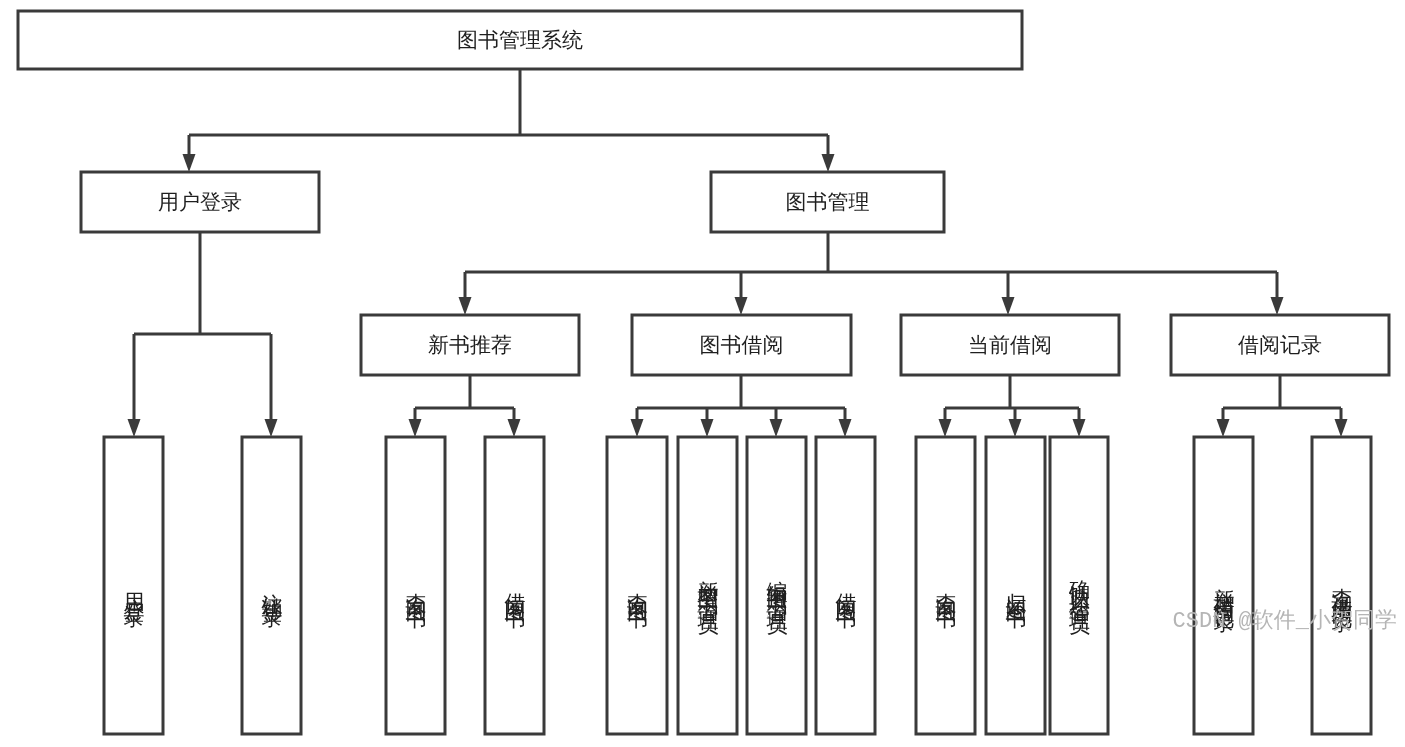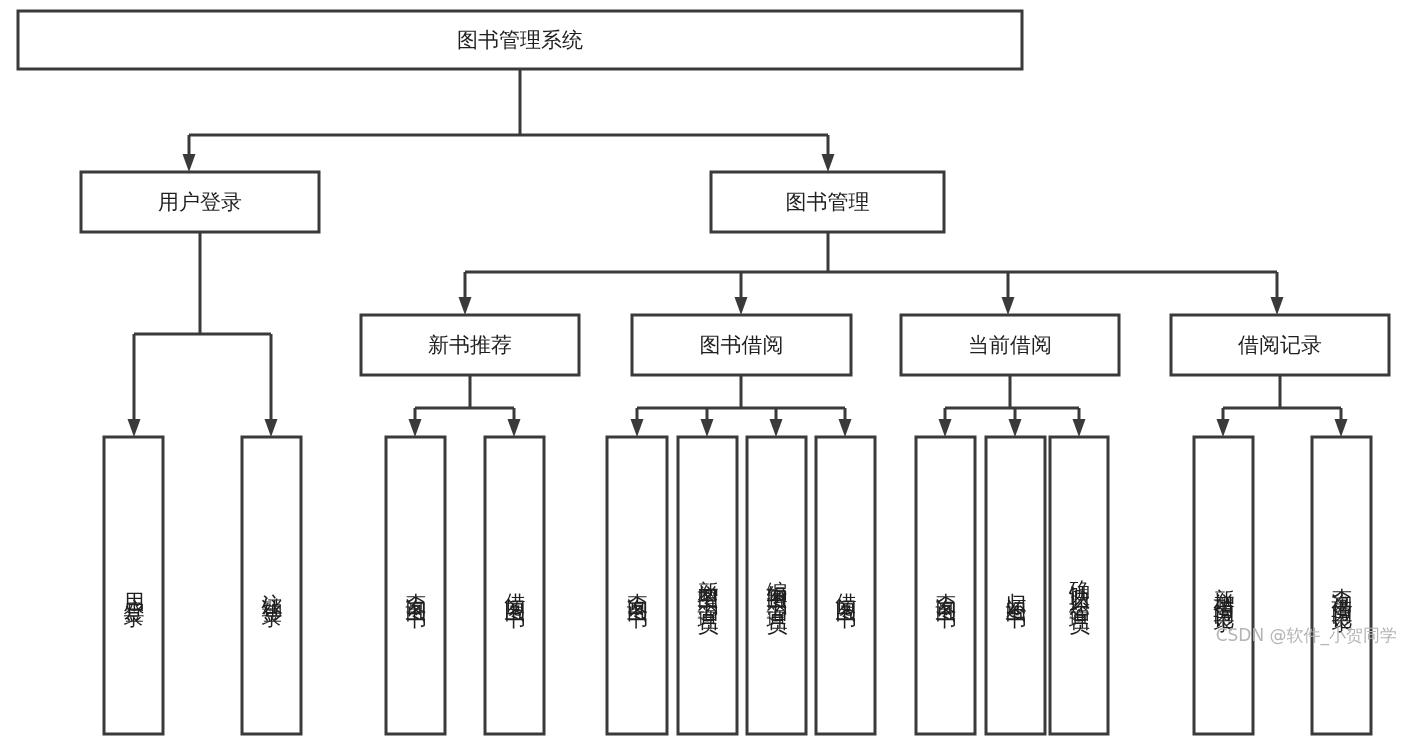--- a/index.html
+++ b/index.html
@@ -23,24 +23,25 @@
     text-orientation:upright;
     font-size:21px;
     line-height:1;
     letter-spacing:5px;
     color:#1f1f1f;
     white-space:nowrap;
     pointer-events:none;
   }
   .watermark{
     position:absolute;
-    right:8px;bottom:8px;
-    font-size:17px;
+    right:8px;bottom:20px;
+    font-size:22px;
     color:#b5b5b5;
     white-space:nowrap;
+    font-family:Liberation Mono, monospace;
   }
 </style>
 </head>
 <body>
 
 <div id="diagram-root">
 
   <svg id="tree-canvas" viewBox="0 0 1405 747">
     <g id="connector-layer">
         <g>

